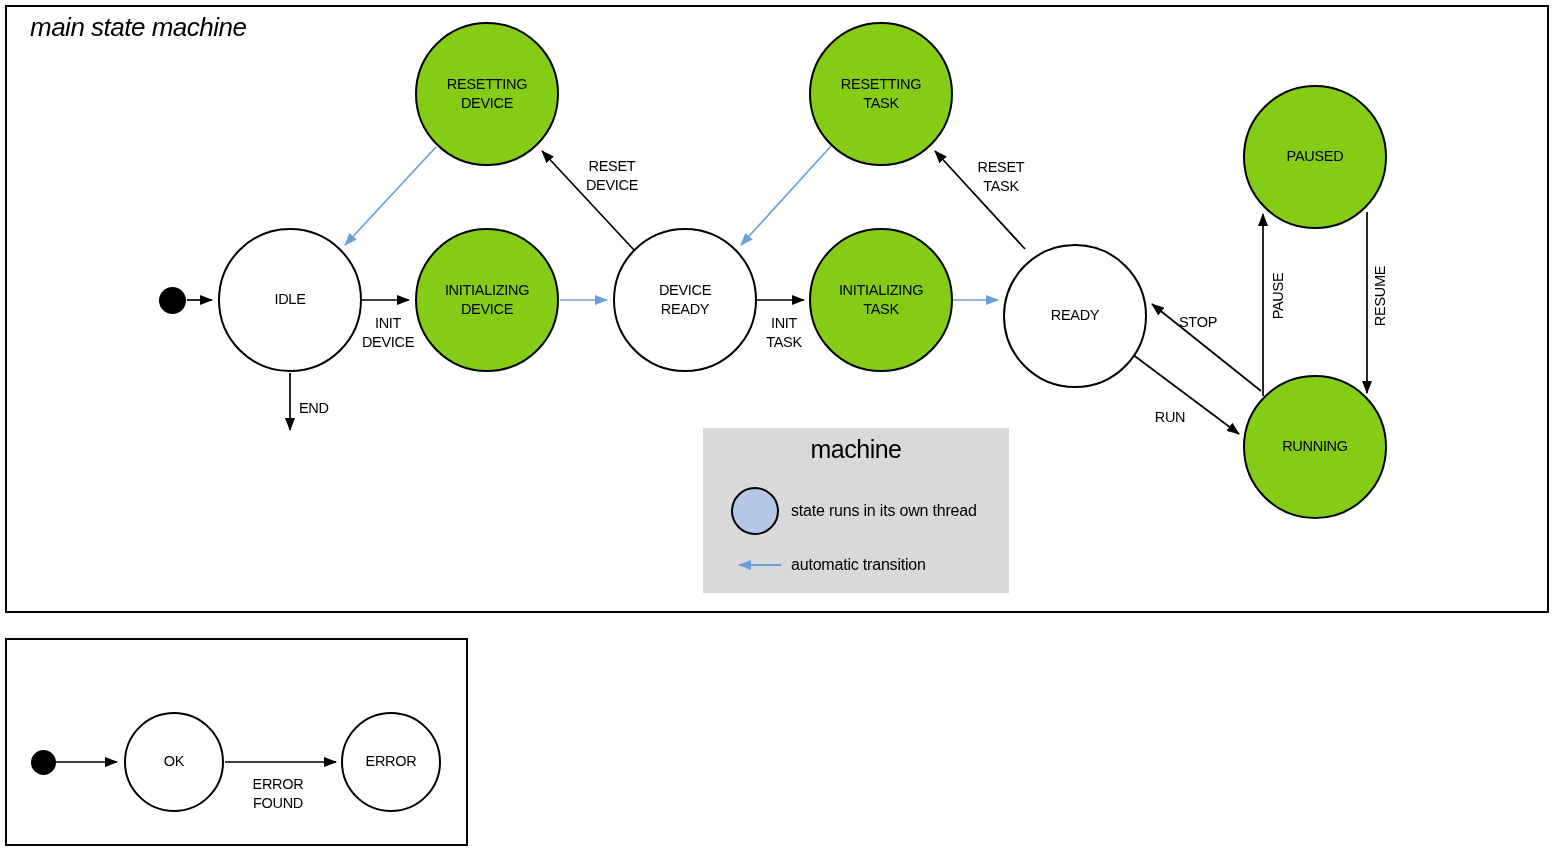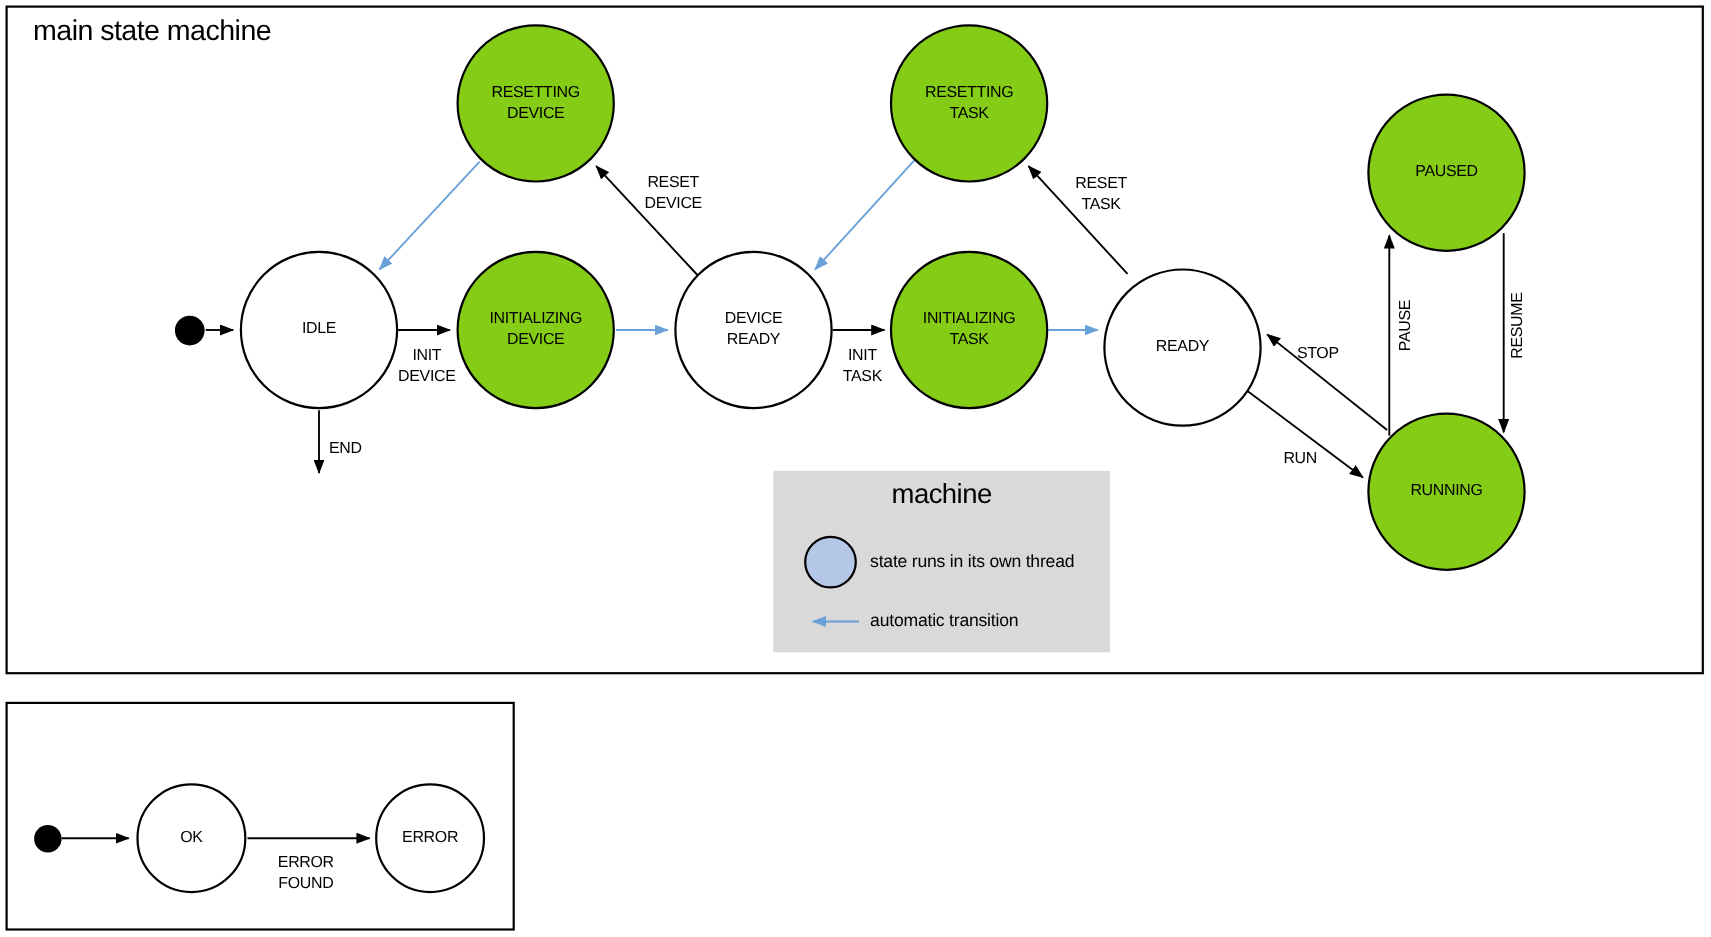--- a/index.html
+++ b/index.html
@@ -1,20 +1,20 @@
 <!DOCTYPE html>
 <html><head>
 <meta charset="utf-8">
 <style>
   * { margin:0; padding:0; box-sizing:border-box; }
   html,body { width:1555px; height:852px; background:#ffffff;
               font-family:"Liberation Sans","DejaVu Sans",sans-serif; color:#000; }
   .canvas { position:absolute; left:0; top:0; width:1555px; height:852px; overflow:hidden; }
   .panel { position:absolute; border:2px solid #000; background:transparent; z-index:0; }
-  .panel-title { position:absolute; font-size:26px; letter-spacing:-0.5px; z-index:3; }
+  .panel-title { position:absolute; font-size:26px; letter-spacing:-0.5px; z-index:3;font-style:italic; }
   .arrow-layer { position:absolute; left:0; top:0; z-index:2; pointer-events:none; }
   .state { position:absolute; border:2px solid #000; border-radius:50%;
            display:flex; align-items:center; justify-content:center;
            background:#fff; z-index:3; }
   .state.threaded { background:#84cc16; }
   .state-label { width:96px; text-align:center; font-size:14.5px; line-height:1.32;
                  letter-spacing:-0.3px; }
   .final-outer { position:absolute; border:2px solid #000; border-radius:50%;
                  background:#fff; z-index:3; display:flex; align-items:center; justify-content:center; }
   .final-inner { width:146px; height:146px; border:2px solid #000; border-radius:50%;
@@ -121,20 +121,20 @@
     <span class="state-label">OK</span>
   </div>
   <div class="state" style="left:341px; top:712px; width:100px; height:100px;">
     <span class="state-label">ERROR</span>
   </div>
 
   <div class="tlabel" style="left:388px; top:333px; width:70px;">INIT DEVICE</div>
   <div class="tlabel" style="left:612px; top:176px; width:74px;">RESET DEVICE</div>
   <div class="tlabel" style="left:784px; top:333px; width:50px;">INIT TASK</div>
   <div class="tlabel" style="left:1001px; top:177px; width:60px;">RESET TASK</div>
-  <div class="tlabel" style="left:1170px; top:417px;margin-left:12px;">RUN</div>
+  <div class="tlabel" style="left:1170px; top:417px;">RUN</div>
   <div class="tlabel" style="left:1198px; top:322px;">STOP</div>
   <div class="tlabel vertical" style="left:1278px; top:296px;">PAUSE</div>
   <div class="tlabel vertical" style="left:1380px; top:296px;">RESUME</div>
   <div class="tlabel left-anchored" style="left:299px; top:408px;">END</div>
   <div class="tlabel" style="left:278px; top:794px; width:64px;">ERROR FOUND</div>
 
 </div>
 
 </body></html>

